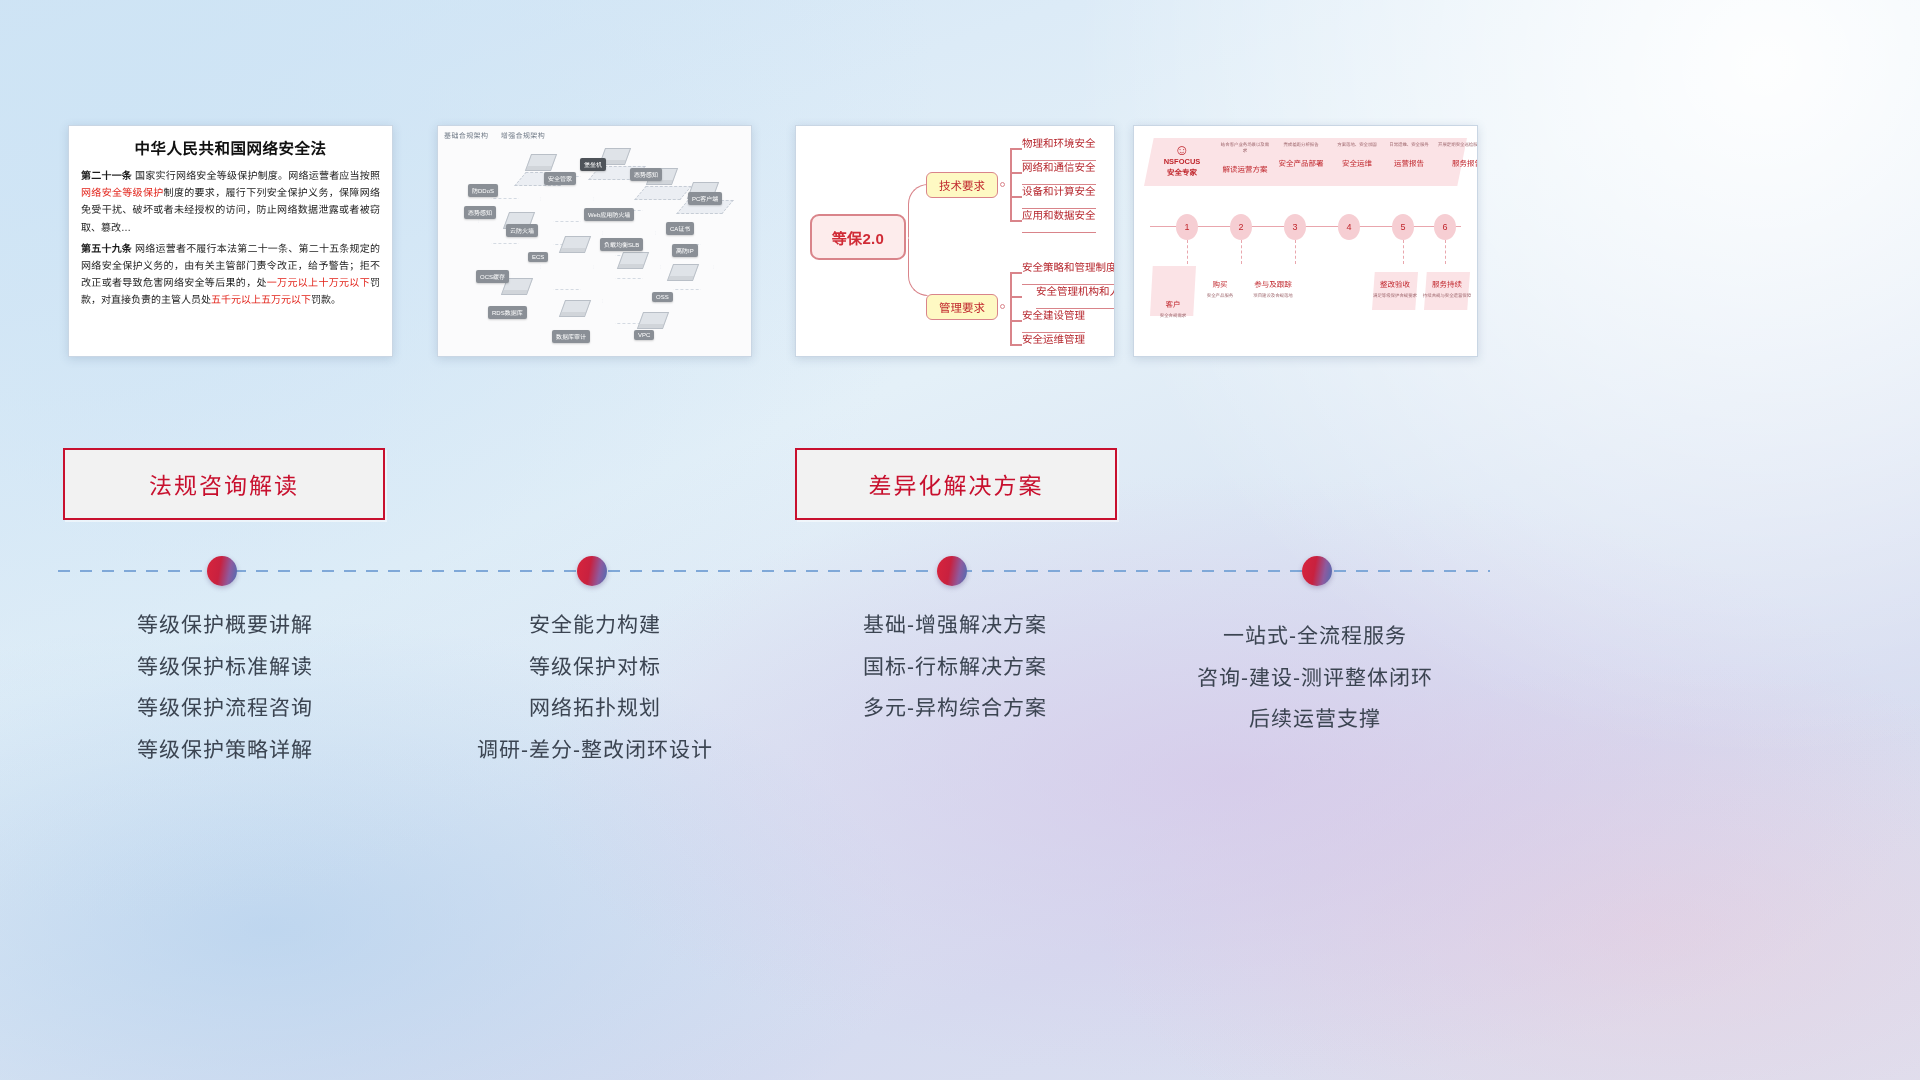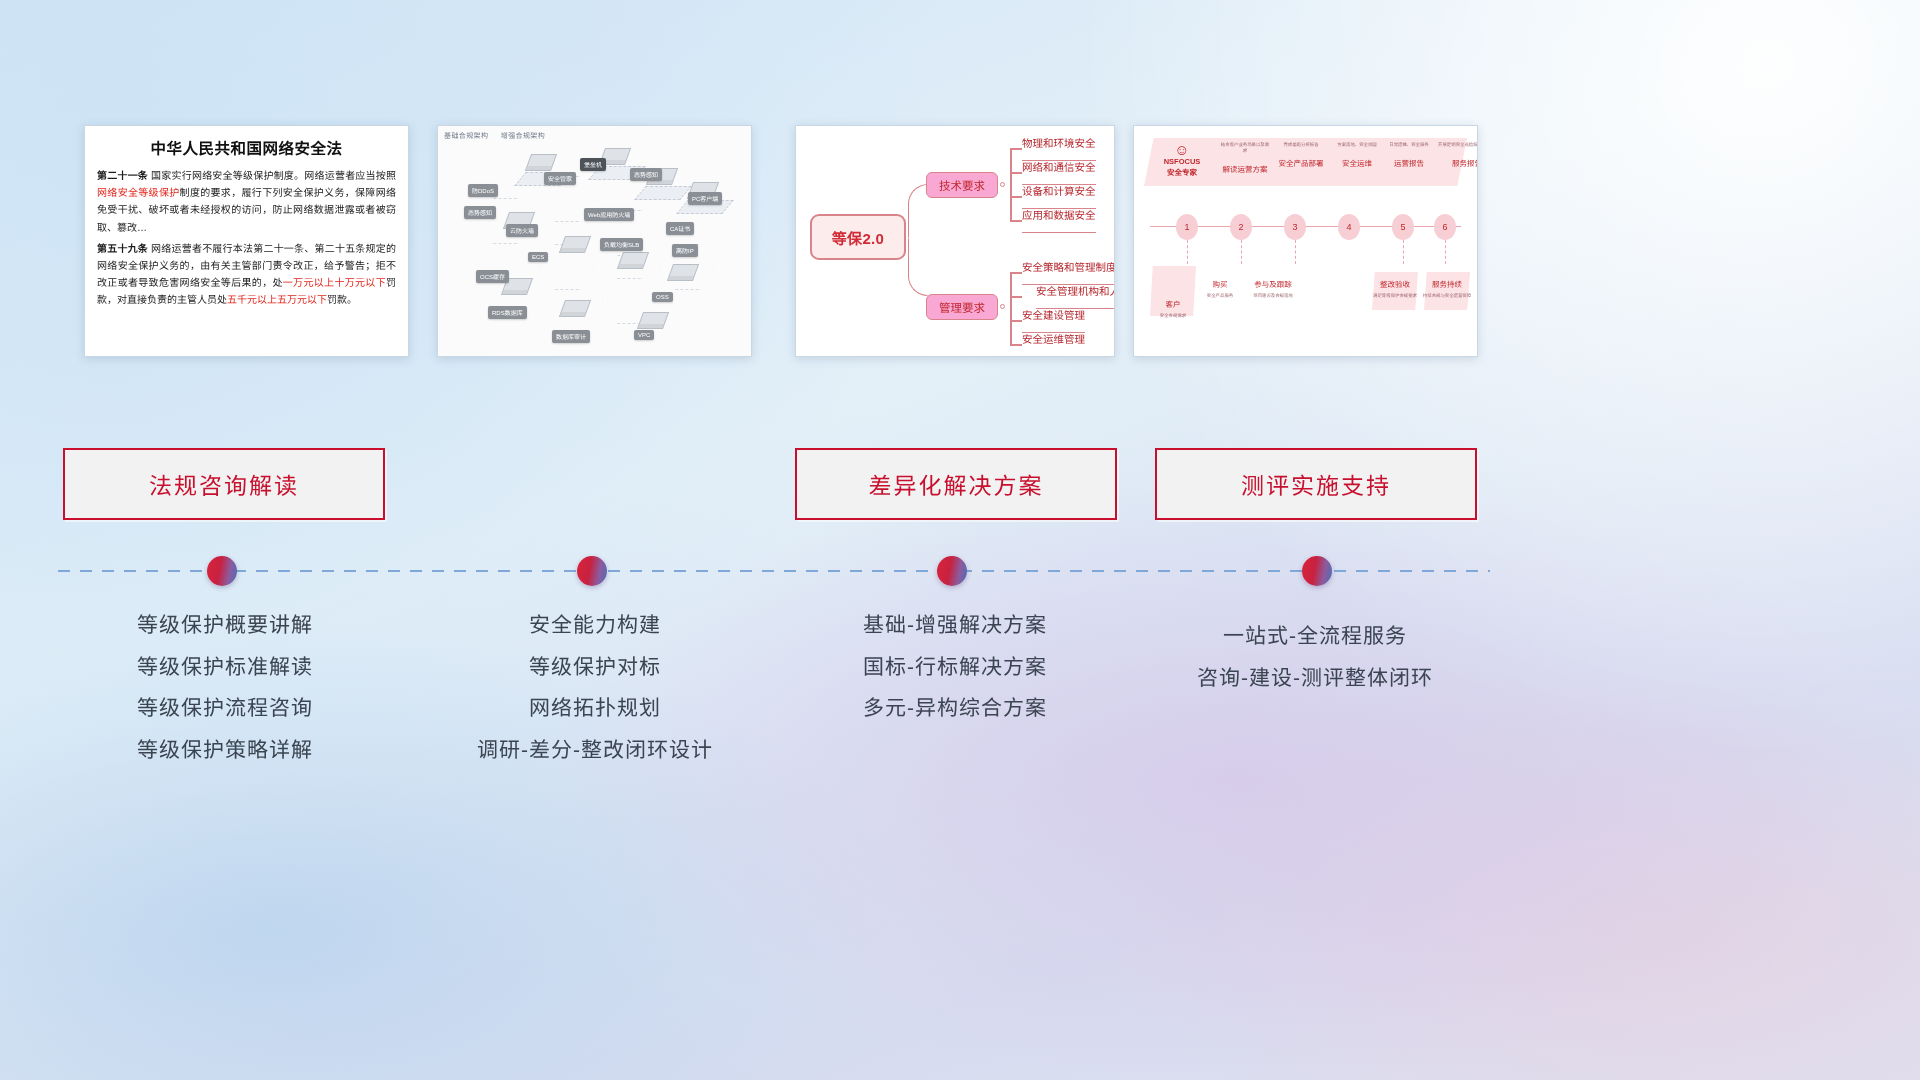--- a/index.html
+++ b/index.html
@@ -22,21 +22,21 @@
 
   
   .cards { position: absolute; top: 125px; left: 0; width: 1920px; height: 238px; }
   .card {
     position: absolute; top: 0; height: 232px;
     background: #ffffff;
     border: 1px solid #c9d6e4;
     box-shadow: 0 2px 9px rgba(60,90,130,0.18);
     overflow: hidden;
   }
-  .card.c1 { left: 84px;   width: 325px; }
+  .card.c1 { left: 68px;   width: 325px; }
   .card.c2 { left: 437px;  width: 315px; }
   .card.c3 { left: 795px;  width: 320px; }
   .card.c4 { left: 1133px; width: 345px; }
 
   
   .law { padding: 10px 12px 8px 12px; color: #1c1c1c; }
   .law-title {
     text-align: center; font-weight: bold; font-size: 15.5px;
     letter-spacing: .5px; margin-bottom: 9px; color: #111;
   }
@@ -78,21 +78,21 @@
   .mind { position: relative; width: 100%; height: 100%; background: #fff; }
   .mm-root {
     position: absolute; left: 14px; top: 88px; width: 96px; height: 46px;
     display: flex; align-items: center; justify-content: center;
     background: #fdecec; border: 2px solid #d9848a; border-radius: 9px;
     color: #d02b36; font-size: 15px; font-weight: 600; letter-spacing: .3px;
   }
   .mm-branch {
     position: absolute; width: 72px; height: 26px;
     display: flex; align-items: center; justify-content: center;
-    background: #f9a8d4; border: 1.6px solid #d9848a; border-radius: 6px;
+    background: #fef9c3; border: 1.6px solid #d9848a; border-radius: 6px;
     color: #c0272d; font-size: 11.5px;
   }
   .mm-branch.b1 { left: 130px; top: 46px; }
   .mm-branch.b2 { left: 130px; top: 168px; }
   .mm-leaf {
     position: absolute; font-size: 10.5px; color: #b5242b;
     padding-bottom: 10px; border-bottom: 1.6px solid #d9848a;
     white-space: nowrap;
   }
   .mm-curve { position: absolute; border: 1.4px solid #d9848a; border-color: #d9848a transparent transparent #d9848a; }
@@ -356,23 +356,20 @@
     </div>
   </div>
 </div>
 
 <div class="banners">
   <div class="banner b1">
     <span>法规咨询解读</span>
   </div>
   <div class="banner b3">
     <span>差异化解决方案</span>
-  </div>
-  <div class="banner b4">
-    <span>测评实施支持</span>
   </div>
 </div>
 
 <div class="timeline">
   <div class="tl-line"></div>
   <div class="tl-dot d1"></div>
   <div class="tl-dot d2"></div>
   <div class="tl-dot d3"></div>
   <div class="tl-dot d4"></div>
 </div>
@@ -391,14 +388,15 @@
     <li>调研-差分-整改闭环设计</li>
   </ul>
   <ul class="col k3">
     <li>基础-增强解决方案</li>
     <li>国标-行标解决方案</li>
     <li>多元-异构综合方案</li>
   </ul>
   <ul class="col k4">
     <li>一站式-全流程服务</li>
     <li>咨询-建设-测评整体闭环</li>
+    <li>后续运营支撑</li>
   </ul>
 </div>
 
 </body></html>

